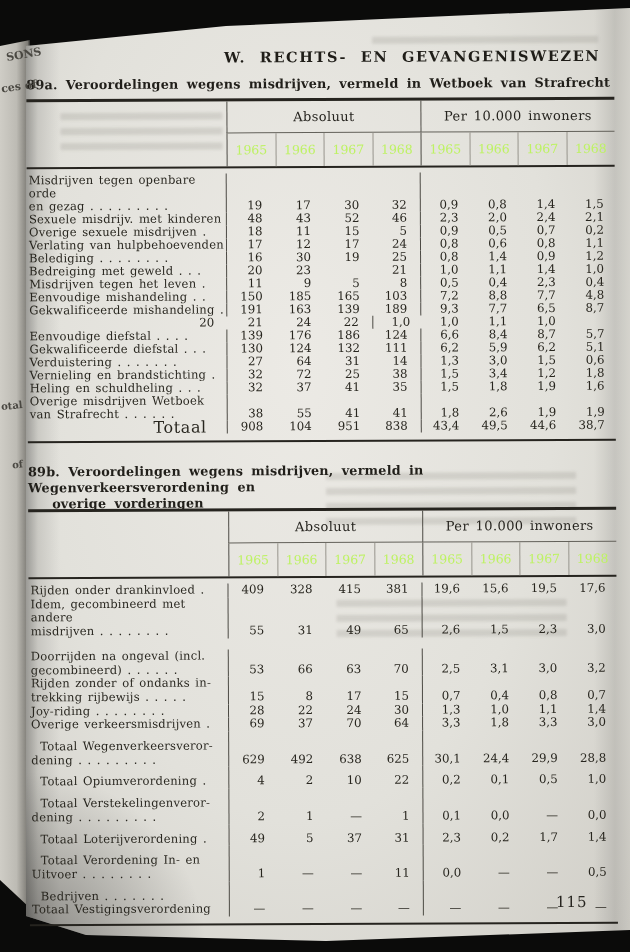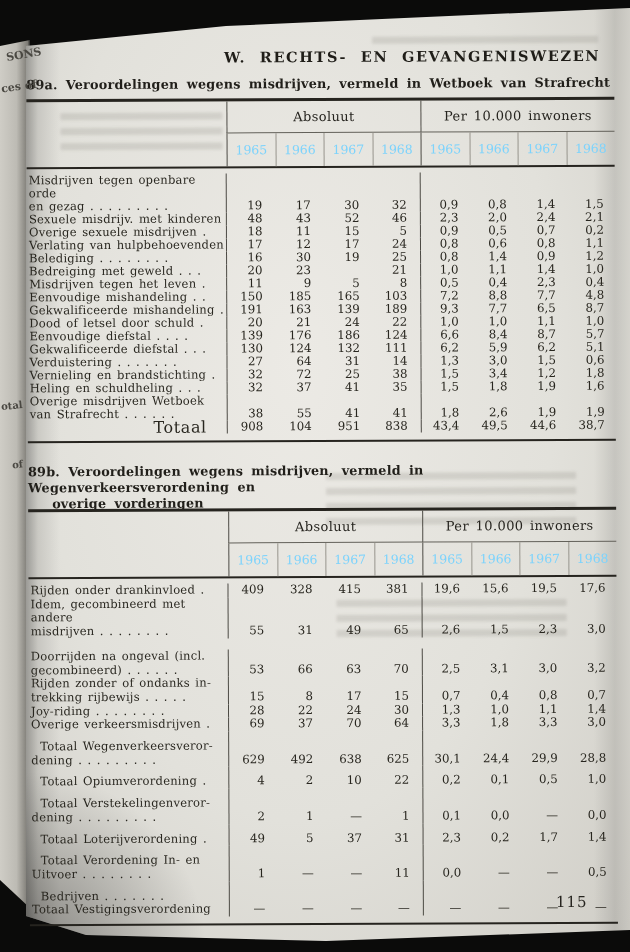--- a/index.html
+++ b/index.html
@@ -49,21 +49,21 @@
   .thead1,.thead2,.trow{display:grid;grid-template-columns:200px repeat(8,48.5px);}
   .thead1{grid-template-columns:200px 194px 194px;}
   .h1-label{height:31px;}
   .h1-group{
     height:31px;display:flex;align-items:center;justify-content:center;
     font-size:13px;color:#26241f;letter-spacing:.4px;word-spacing:2px;
     border-left:1.5px solid #4c4a44;border-bottom:1px solid #63615a;
   }
   .h2-year{
     height:33px;display:flex;align-items:center;justify-content:center;
-    font-size:12.5px;color:#7dd3fc;border-left:1px solid #97948c;
+    font-size:12.5px;color:#bef264;border-left:1px solid #97948c;
   }
   .h2-year.y0,.h2-year.y4{border-left:1.5px solid #4c4a44;}
   .thead2{border-bottom:2px solid #26241f;}
   .tbody{padding:5px 0 7px 0;}
   .trow{align-items:stretch;}
   .tlabel{
     display:flex;flex-direction:column;justify-content:flex-end;
     padding-left:2px;font-size:11.6px;line-height:13px;color:#28261f;
     border-right:1.5px solid #4c4a44;letter-spacing:.2px;word-spacing:1.5px;
   }
@@ -236,23 +236,20 @@
           <div class="tcell c0">191</div>
           <div class="tcell c1">163</div>
           <div class="tcell c2">139</div>
           <div class="tcell c3">189</div>
           <div class="tcell c4">9,3</div>
           <div class="tcell c5">7,7</div>
           <div class="tcell c6">6,5</div>
           <div class="tcell c7">8,7</div>
         </div>
         <div class="trow">
-          <div class="tlabel">
-            <div>Dood of letsel door schuld    .</div>
-          </div>
           <div class="tcell c0">20</div>
           <div class="tcell c1">21</div>
           <div class="tcell c2">24</div>
           <div class="tcell c3">22</div>
           <div class="tcell c4">1,0</div>
           <div class="tcell c5">1,0</div>
           <div class="tcell c6">1,1</div>
           <div class="tcell c7">1,0</div>
         </div>
         <div class="trow">

